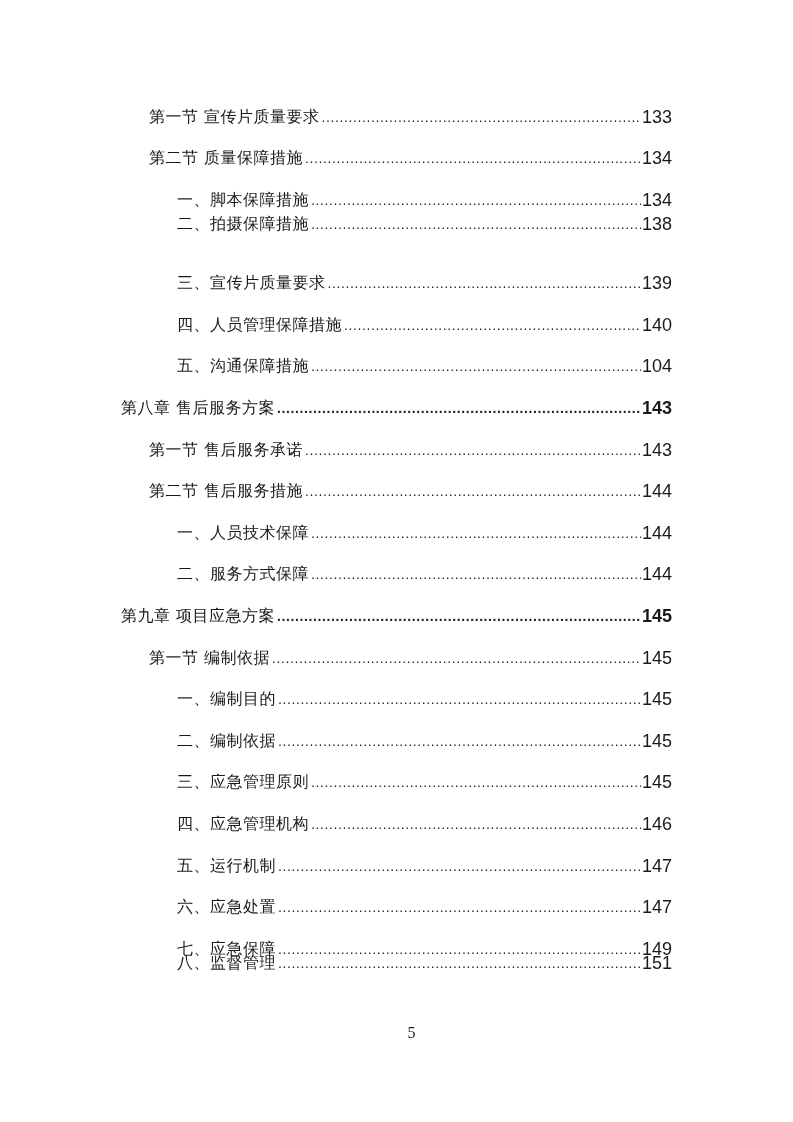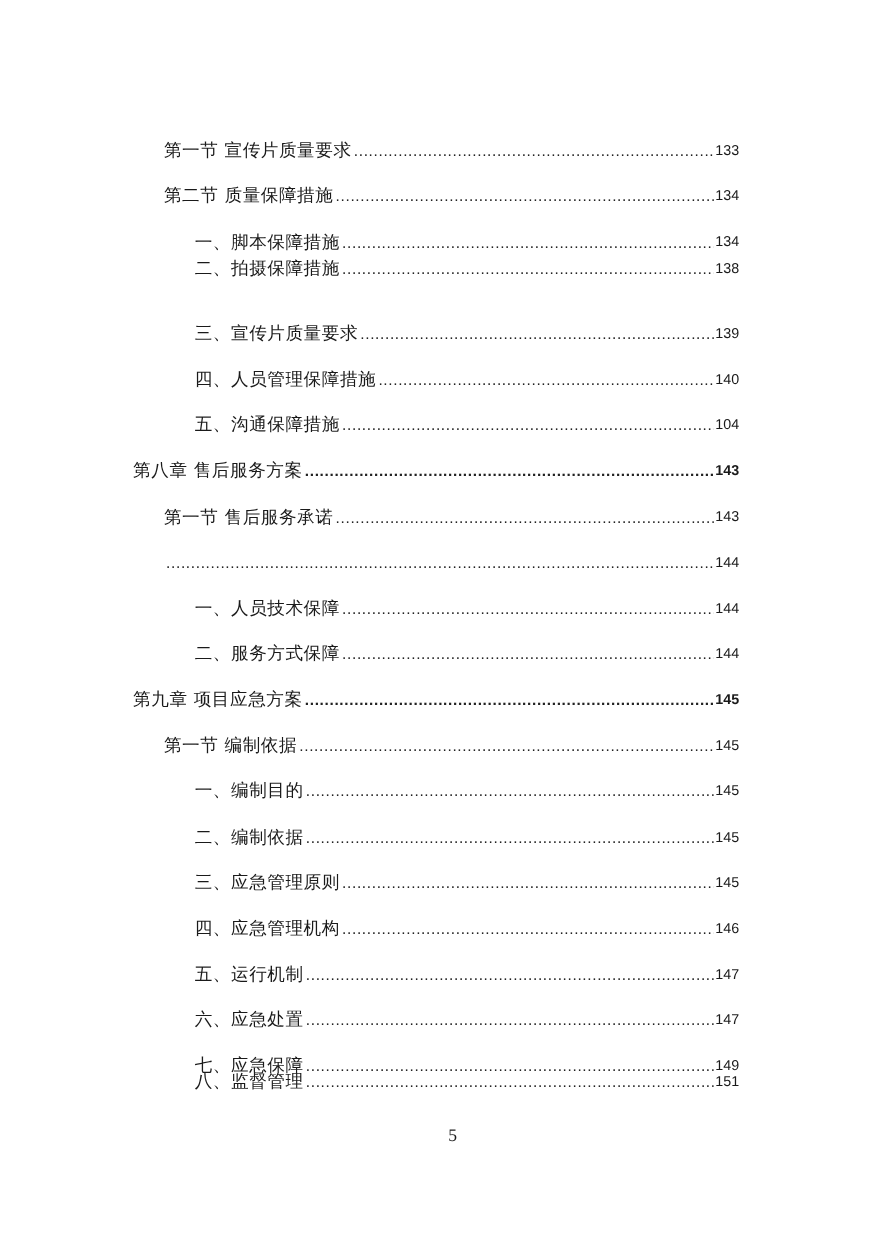--- a/index.html
+++ b/index.html
@@ -1,25 +1,25 @@
 <!DOCTYPE html>
 <html><head>
 <meta charset="utf-8">
 <style>
   html, body { margin: 0; padding: 0; background: #ffffff; }
   body { width: 793px; height: 1122px; position: relative; overflow: hidden;
          font-family: "DejaVu Serif", "Liberation Serif", serif; color: #1a1a1a; }
   .toc { position: absolute; left: 0; top: 0; width: 793px; }
   .row { position: absolute; height: 24px; display: flex; align-items: center;
-         font-size: 16px; line-height: 24px; right: 121px; margin-top: 20px; }
+         font-size: 16px; line-height: 24px; right: 121px; }
   .row .label { white-space: nowrap; letter-spacing: 0.5px; }
   .row .leader { flex: 1; overflow: hidden; white-space: nowrap; margin: 0 1px 0 2px;
                  font-family: "Liberation Sans", sans-serif; font-size: 14px; color: #222; letter-spacing: 0.6px; }
   .row .leader::after { content: "........................................................................................................................................................................................................................................................"; }
-  .row .page { font-family: "Liberation Sans", sans-serif; font-size: 13px; white-space: nowrap; }
+  .row .page { font-family: "Liberation Sans", sans-serif; font-size: 18px; white-space: nowrap; }
   .lvl0 { left: 121px; font-weight: bold; }
   .lvl0 .label { font-family: "DejaVu Sans", sans-serif; font-weight: normal; }
   .lvl0 .page, .lvl0 .leader { font-weight: bold; }
   .lvl1 { left: 149px; }
   .lvl2 { left: 177px; }
   .pagenum { position: absolute; top: 1024px; left: 0; width: 823px; text-align: center;
              font-size: 16px; font-family: "Liberation Serif", serif; }
 </style>
 </head>
 <body>
@@ -64,20 +64,21 @@
       <span class="label">第八章  售后服务方案</span>
       <span class="leader"></span>
       <span class="page">143</span>
     </div>
   <div class="row lvl1" style="top:438px">
       <span class="label">第一节  售后服务承诺</span>
       <span class="leader"></span>
       <span class="page">143</span>
     </div>
   <div class="row lvl1" style="top:479px">
+      <span class="label">第二节  售后服务措施</span>
       <span class="leader"></span>
       <span class="page">144</span>
     </div>
   <div class="row lvl2" style="top:521px">
       <span class="label">一、人员技术保障</span>
       <span class="leader"></span>
       <span class="page">144</span>
     </div>
   <div class="row lvl2" style="top:562px">
       <span class="label">二、服务方式保障</span>

